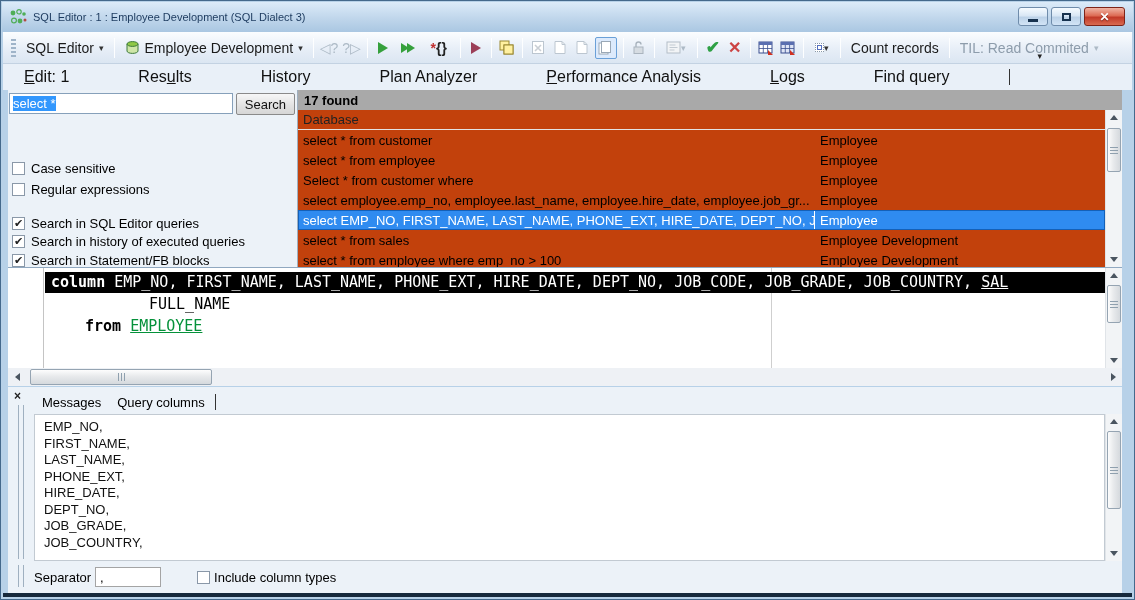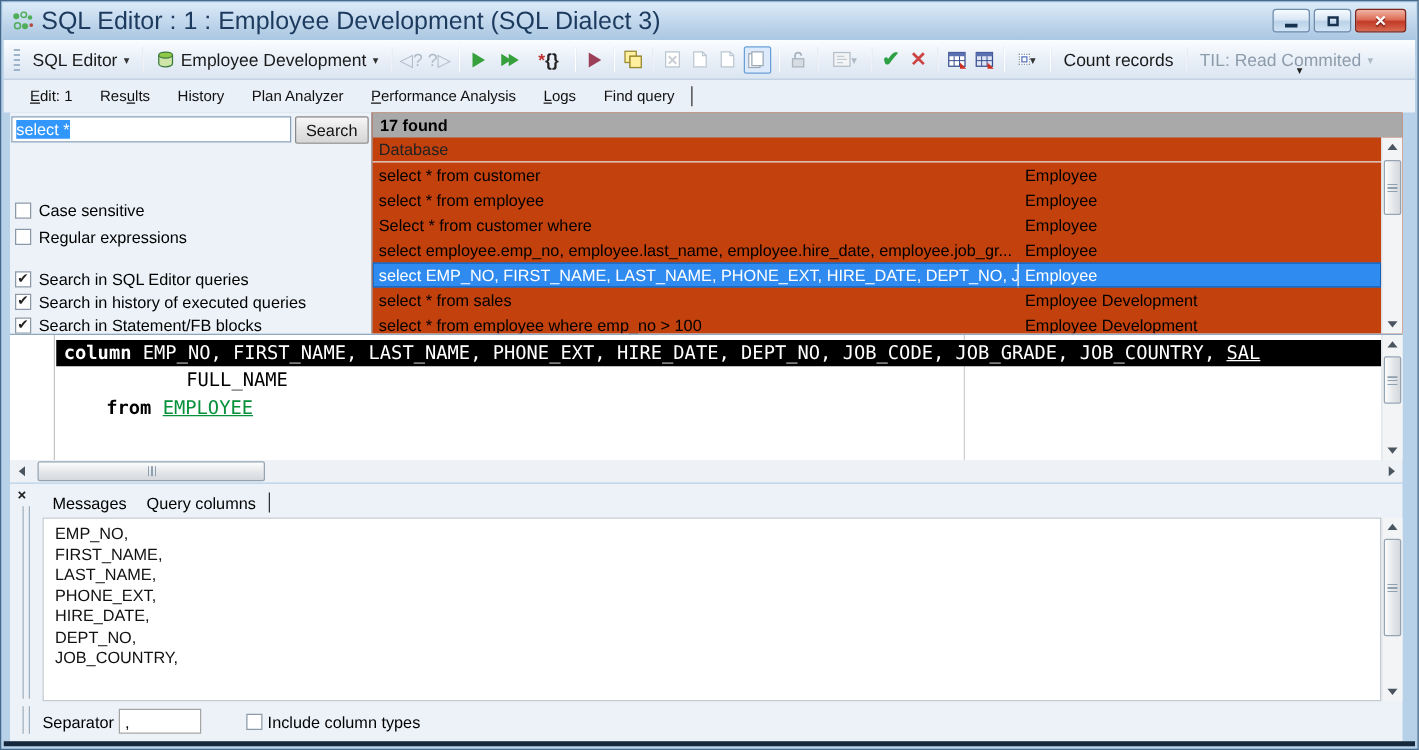--- a/index.html
+++ b/index.html
@@ -4,21 +4,21 @@
 <style>
   * { margin:0; padding:0; box-sizing:border-box; }
   html,body { width:1135px; height:600px; font-family:"Liberation Sans", sans-serif; }
   .window { position:absolute; inset:0; width:1135px; height:600px; background:#b7d1e8;
             border:1px solid #44698c; overflow:hidden; }
 
   
   .titlebar { position:absolute; top:1px; left:1px; right:1px; height:30px;
     background:linear-gradient(#dcebf9, #bdd4ea 60%, #aac7e2); display:flex; align-items:center;
     padding-left:7px; }
-  .title-text { font-size:20px; color:#1c3a5e; margin-left:6px;text-align:center; }
+  .title-text { font-size:11px; color:#1c3a5e; margin-left:6px;text-align:center; }
   .winbtns { position:absolute; right:8px; top:5px; display:flex; gap:3px; }
   .wbtn { width:30px; height:19px; border:1px solid #6f8cab; border-radius:3px;
     background:linear-gradient(#f6fbff, #d9e7f5 45%, #bcd2e8 55%, #d2e4f6);
     display:flex; align-items:center; justify-content:center; }
   .wbtn .bar { width:10px; height:3px; background:#17324f; margin-top:7px; }
   .wbtn .box { width:9px; height:8px; border:2px solid #17324f; }
   .wbtn.close { width:41px; background:linear-gradient(#f0b5a5, #dd6c55 45%, #c23a28 55%, #d96a50);
     border-color:#7e2418; color:#fff; font-weight:bold; font-size:12px; text-shadow:0 1px 1px #7e2418; }
 
   
@@ -41,21 +41,21 @@
   .check-ico { color:#2ea044; font-weight:bold; font-size:17px; }
   .cross-ico { color:#cc4444; font-weight:bold; font-size:16px; }
   .sel-ico { border:1px solid #6aa0d8; background:#dceafc; border-radius:2px; }
   .dotted-sq { width:9px; height:9px; border:1px dotted #8898a8; background:#fff;
                outline:1px solid #5570c0; outline-offset:-3px; }
   .til-label { color:#8d9cab; }
   .overflow-arrow { position:absolute; right:90px; bottom:2px; font-size:9px; color:#222; }
 
   
   .tabrow { position:absolute; top:63px; left:2px; right:2px; height:26px; background:#e9f0f8;
-    display:flex; align-items:center; padding-left:10px; font-size:12px; color:#111; }
+    display:flex; align-items:center; padding-left:10px; font-size:16px; color:#111;gap:47px; }
   .ptab { padding:4px 11px; }
   .ptab u { text-decoration:underline; }
   .tab-caret { width:1px; height:16px; background:#333; margin-left:2px; }
 
   
   .findpanel { position:absolute; top:89px; left:7px; right:12px; height:177px; display:flex;
     background:#ecf2f8; font-size:13px; }
   .find-left { width:289px; position:relative; }
   .search-row { position:absolute; top:3px; left:1px; right:2px; display:flex; gap:3px; }
   .fake-input { flex:1; height:21px; background:#fff; border:1px solid #86a0ba; padding:2px 3px;
@@ -417,20 +417,21 @@
       <span class="bp-tab">Query columns</span>
       <span class="tab-caret"></span>
     </div>
     <div class="bp-content">
       <div>EMP_NO,</div>
       <div>FIRST_NAME,</div>
       <div>LAST_NAME,</div>
       <div>PHONE_EXT,</div>
       <div>HIRE_DATE,</div>
       <div>DEPT_NO,</div>
+      <div>JOB_GRADE,</div>
       <div>JOB_COUNTRY,</div>
     </div>
     <div class="vscroll" style="top:27px;bottom:32px">
       <span class="sbtn" style="top:0">
           <span class="tri tri-up"></span>
         </span>
       <div class="thumb" style="top:17px;height:78px">
           <span class="grip"></span>
         </div>
       <span class="sbtn" style="bottom:0">

